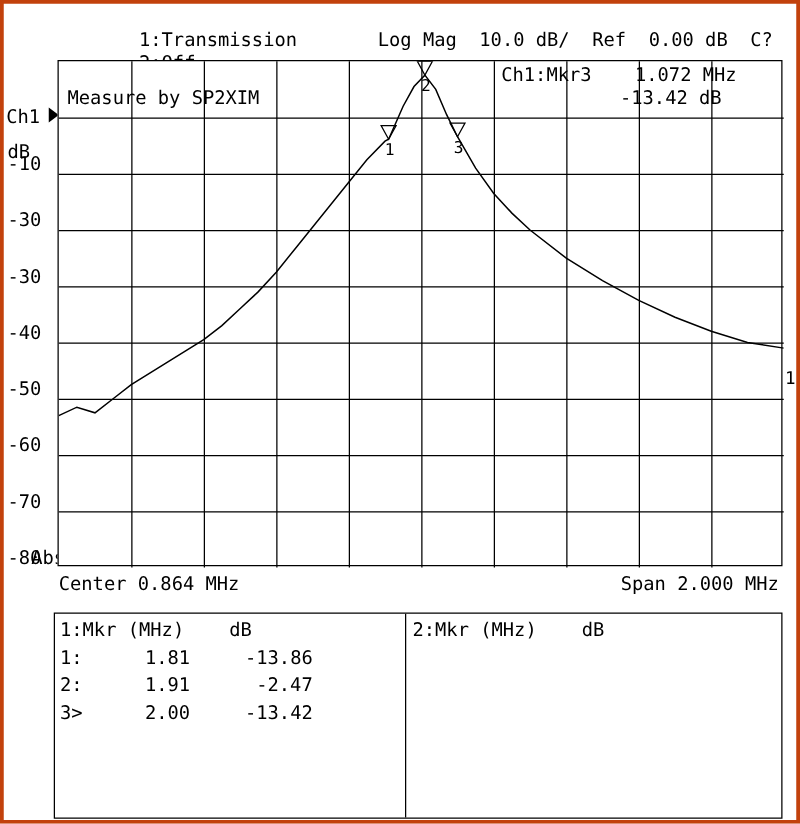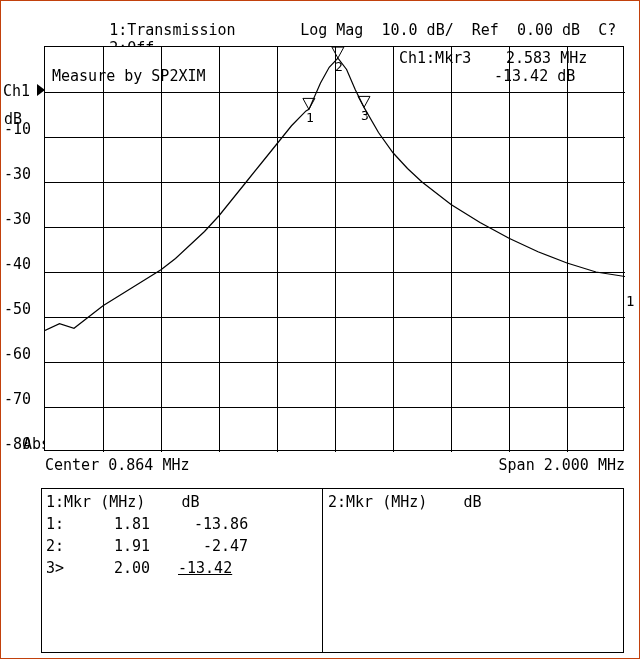--- a/index.html
+++ b/index.html
@@ -12,21 +12,21 @@
     height: 659px;
     position: relative;
     font-family: "DejaVu Sans Mono", monospace;
     color: #000000;
     overflow: hidden;
   }
   .root {
     position: absolute;
     left: 0; top: 0;
     width: 640px; height: 659px;
-    border: 1px solid #c2410c;
+    border: 3px solid #c2410c;
     box-sizing: border-box;
   }
 
   
   .topbar {
     position: absolute;
     left: 0; top: 0;
     width: 640px;
     height: 40px;
   }
@@ -283,21 +283,21 @@
           <text x="260.9" y="75.4" font-size="13" font-family="&quot;DejaVu Sans Mono&quot;, monospace" fill="#000">1</text>
           <polygon points="286.9,0.1 298.9,0.1 292.9,11.1" fill="none" stroke="#000" stroke-width="1"></polygon>
           <text x="289.9" y="24.1" font-size="13" font-family="&quot;DejaVu Sans Mono&quot;, monospace" fill="#000">2</text>
           <polygon points="313.0,49.4 325.0,49.4 319.0,60.4" fill="none" stroke="#000" stroke-width="1"></polygon>
           <text x="316.0" y="73.4" font-size="13" font-family="&quot;DejaVu Sans Mono&quot;, monospace" fill="#000">3</text>
         </svg>
     </div>
 
     <div class="title-line2">Measure by SP2XIM</div>
     <div class="mkr-head">Ch1:Mkr3</div>
-    <div class="mkr-val" style="left:462px;top:3px;">2.583 MHz</div>
+    <div class="mkr-val" style="left:462px;top:3px;">1.072 MHz</div>
     <div class="mkr-val">-13.42 dB</div>
   </div>
 
   <div class="right-mkr">1</div>
 
   <div class="center-lab">Center 0.864 MHz</div>
   <div class="span-lab">Span 2.000 MHz</div>
 
   <div class="table-wrap">
     <div class="tbl-div"></div>
@@ -307,16 +307,16 @@
     <div class="tbl-row" style="left:4px;top:26px;">1:</div>
     <div class="tbl-row" style="left:72px;top:26px;">1.81</div>
     <div class="tbl-row" style="left:152px;top:26px;">-13.86</div>
 
     <div class="tbl-row" style="left:4px;top:48px;">2:</div>
     <div class="tbl-row" style="left:72px;top:48px;">1.91</div>
     <div class="tbl-row" style="left:161px;top:48px;">-2.47</div>
 
     <div class="tbl-row" style="left:4px;top:70px;">3&gt;</div>
     <div class="tbl-row" style="left:72px;top:70px;">2.00</div>
-    <div class="tbl-row" style="left:136px;top:70px;text-decoration:underline;">-13.42</div>
+    <div class="tbl-row" style="left:152px;top:70px;">-13.42</div>
   </div>
 
 </div>
 
 </body></html>

